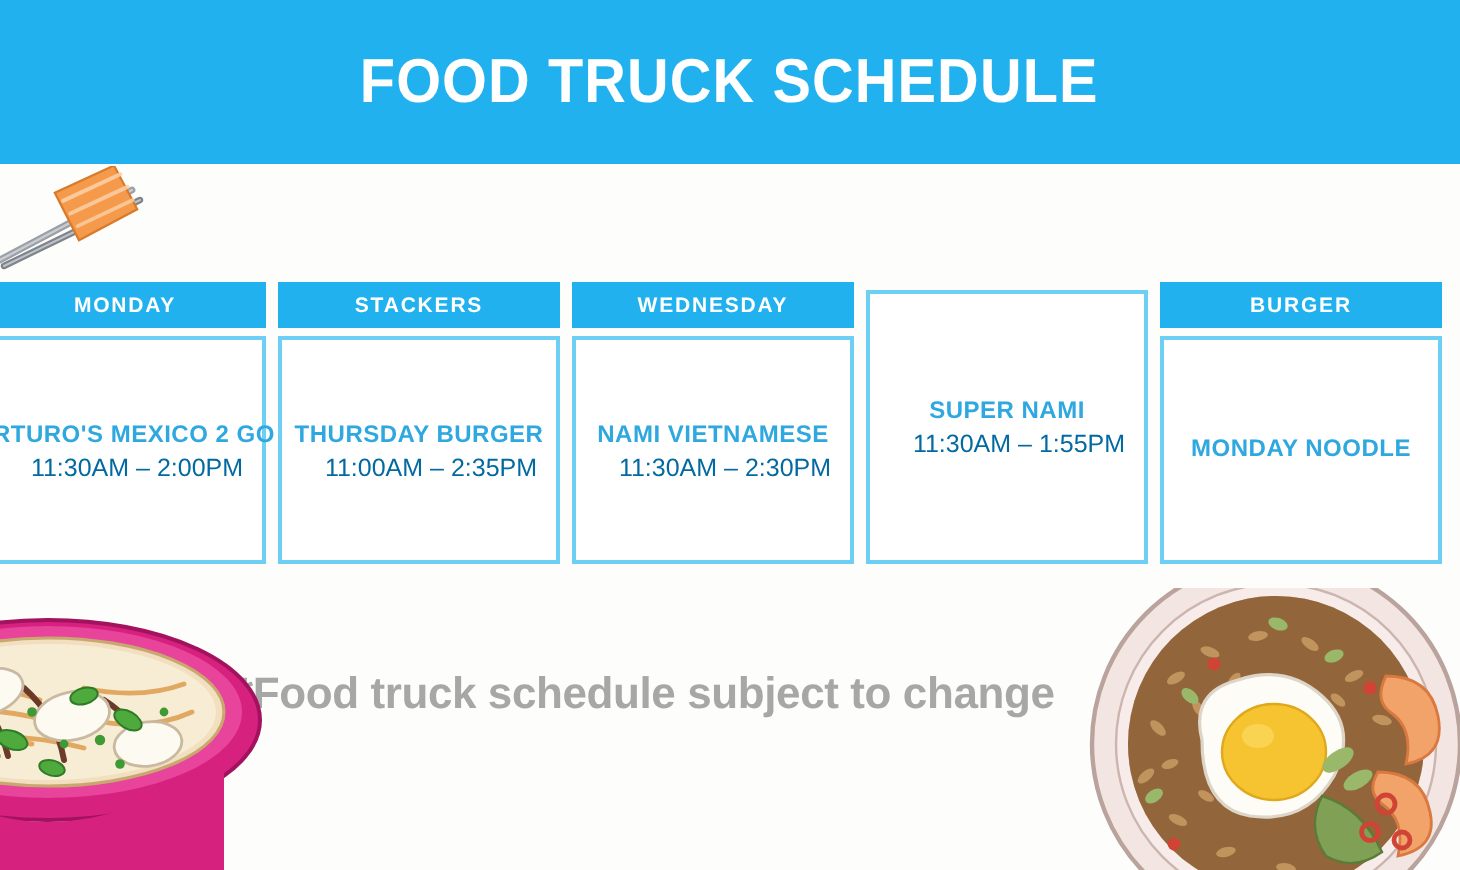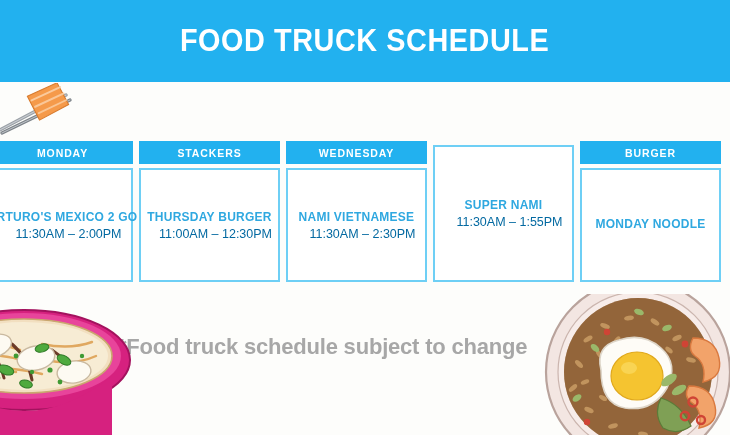--- a/index.html
+++ b/index.html
@@ -165,21 +165,21 @@
     <div class="day-body">
       <div class="vendor">ARTURO'S MEXICO 2 GO</div>
       <div class="hours">11:30AM – 2:00PM</div>
     </div>
   </div>
 
   <div class="day-col">
     <div class="day-head">STACKERS</div>
     <div class="day-body">
       <div class="vendor">THURSDAY BURGER</div>
-      <div class="hours">11:00AM – 12:30PM</div>
+      <div class="hours">11:00AM – 2:35PM</div>
     </div>
   </div>
 
   <div class="day-col">
     <div class="day-head">WEDNESDAY</div>
     <div class="day-body">
       <div class="vendor">NAMI VIETNAMESE</div>
       <div class="hours">11:30AM – 2:30PM</div>
     </div>
   </div>

